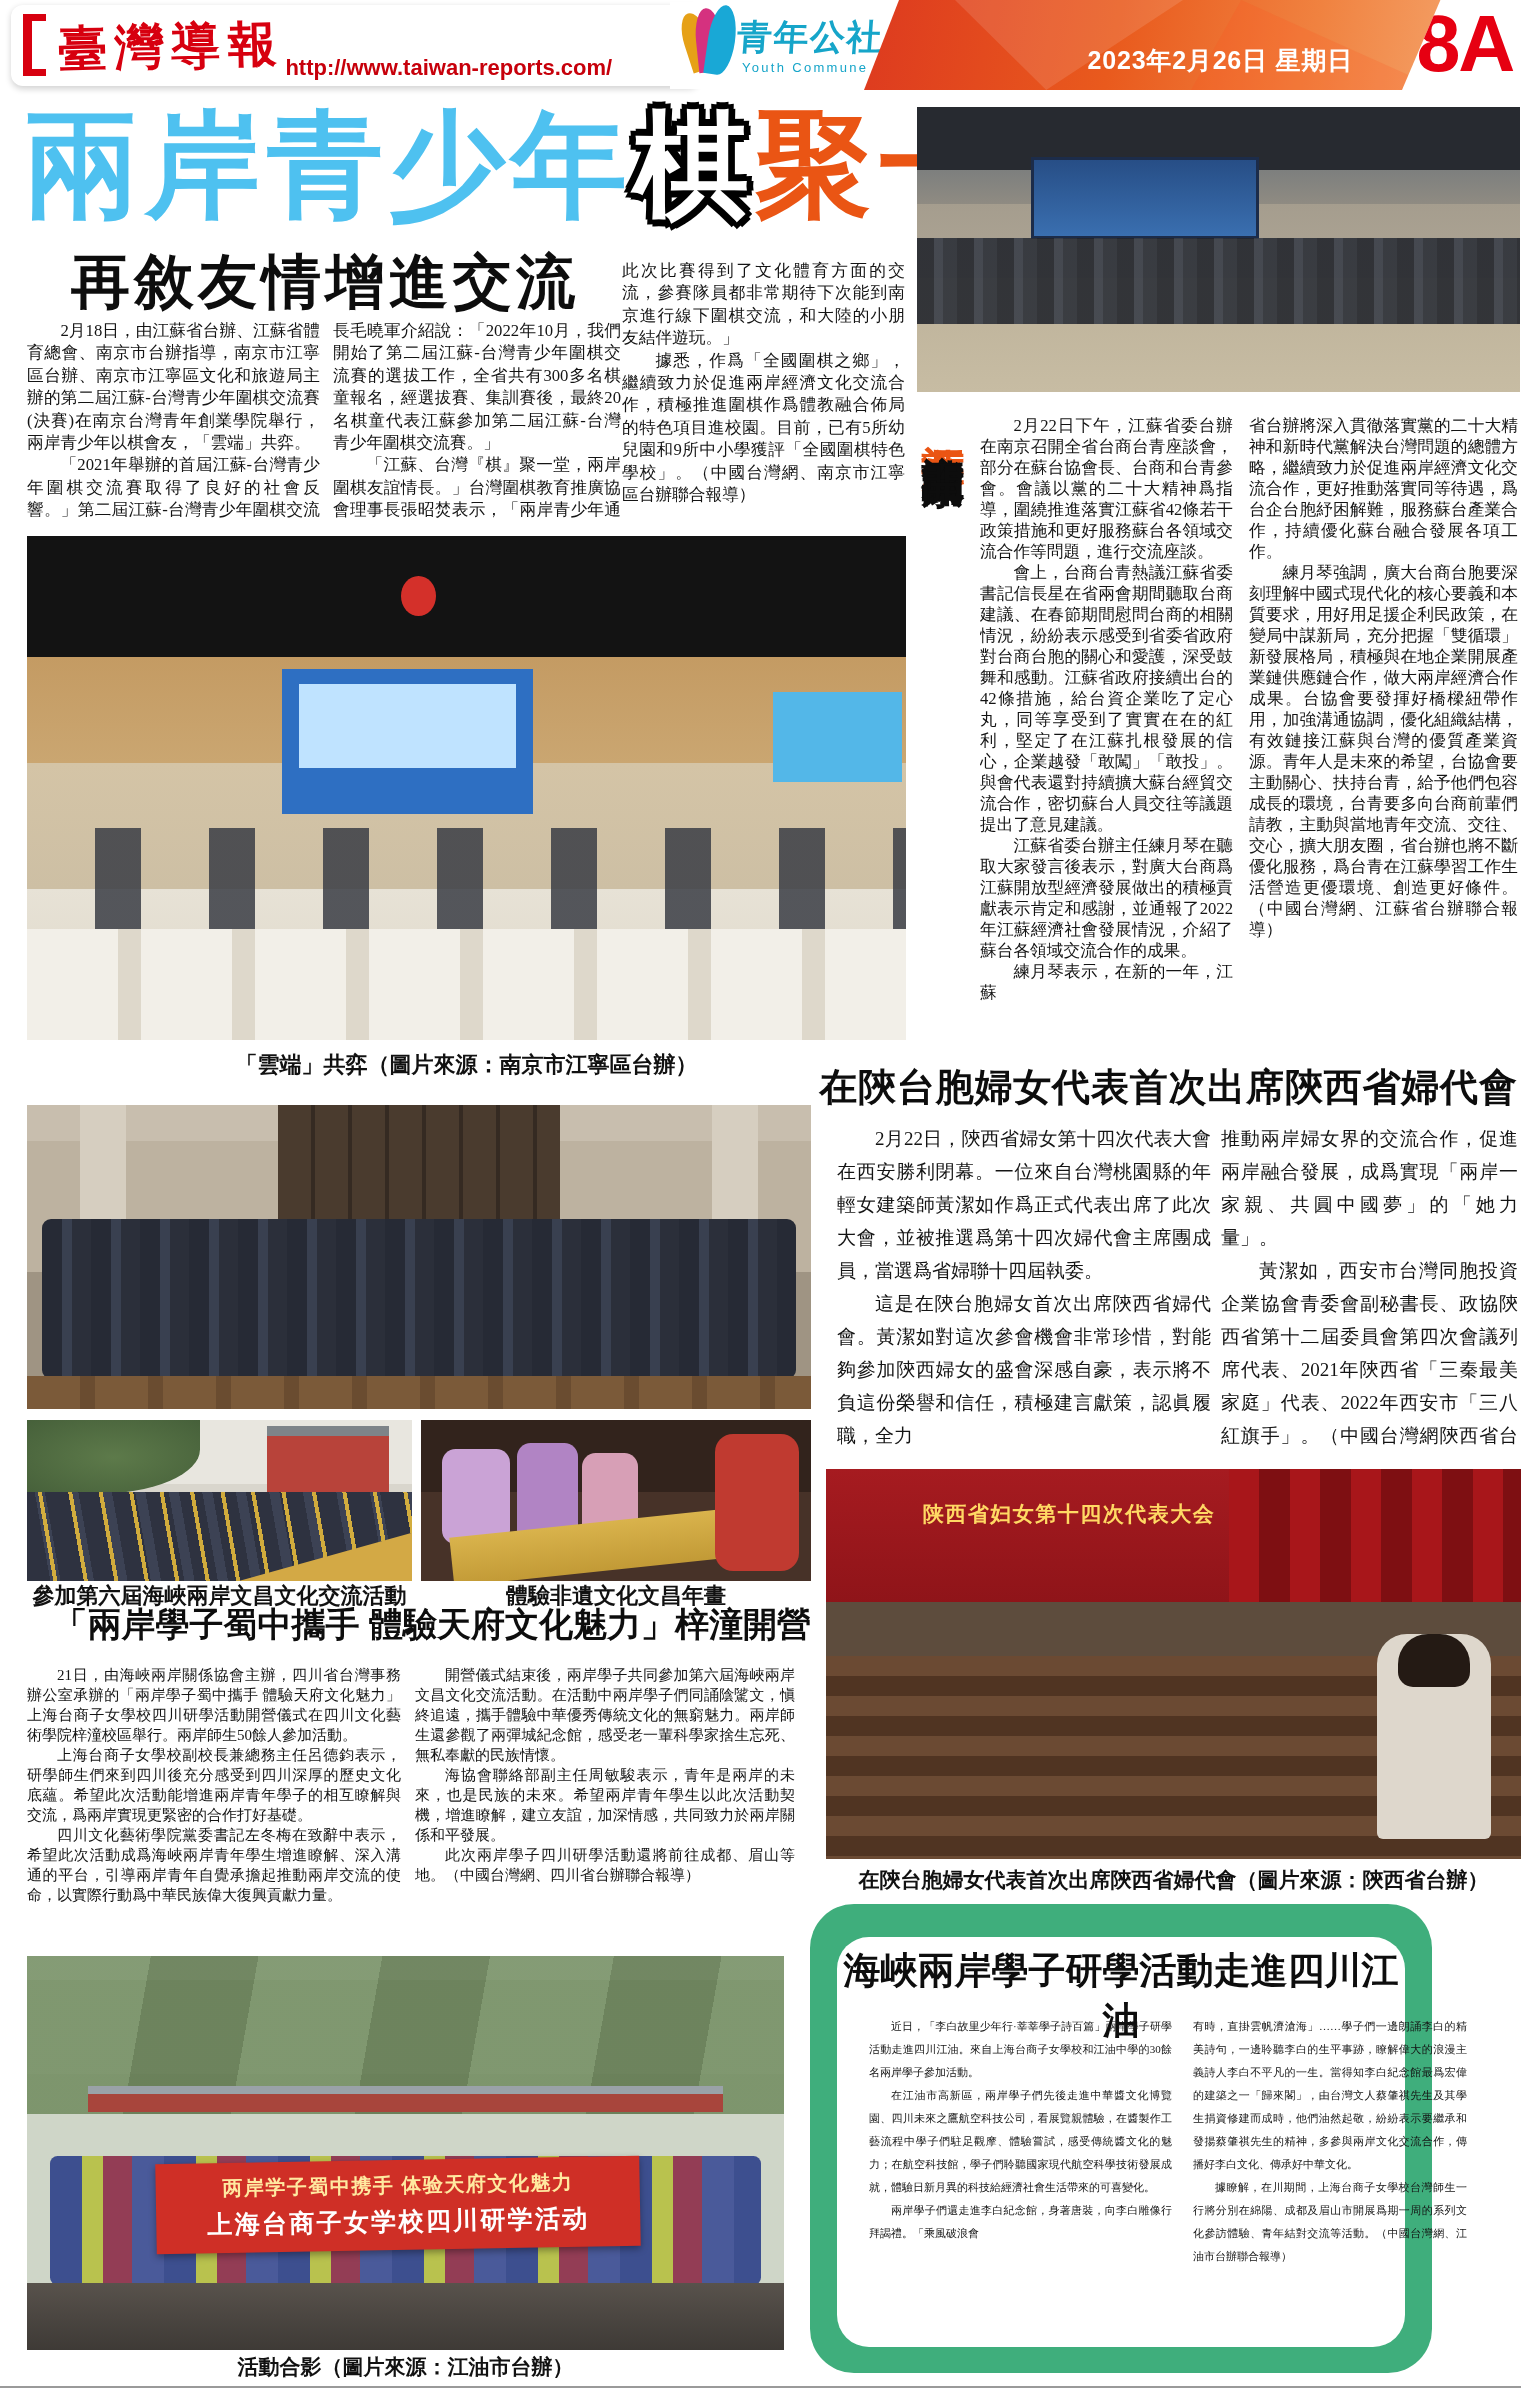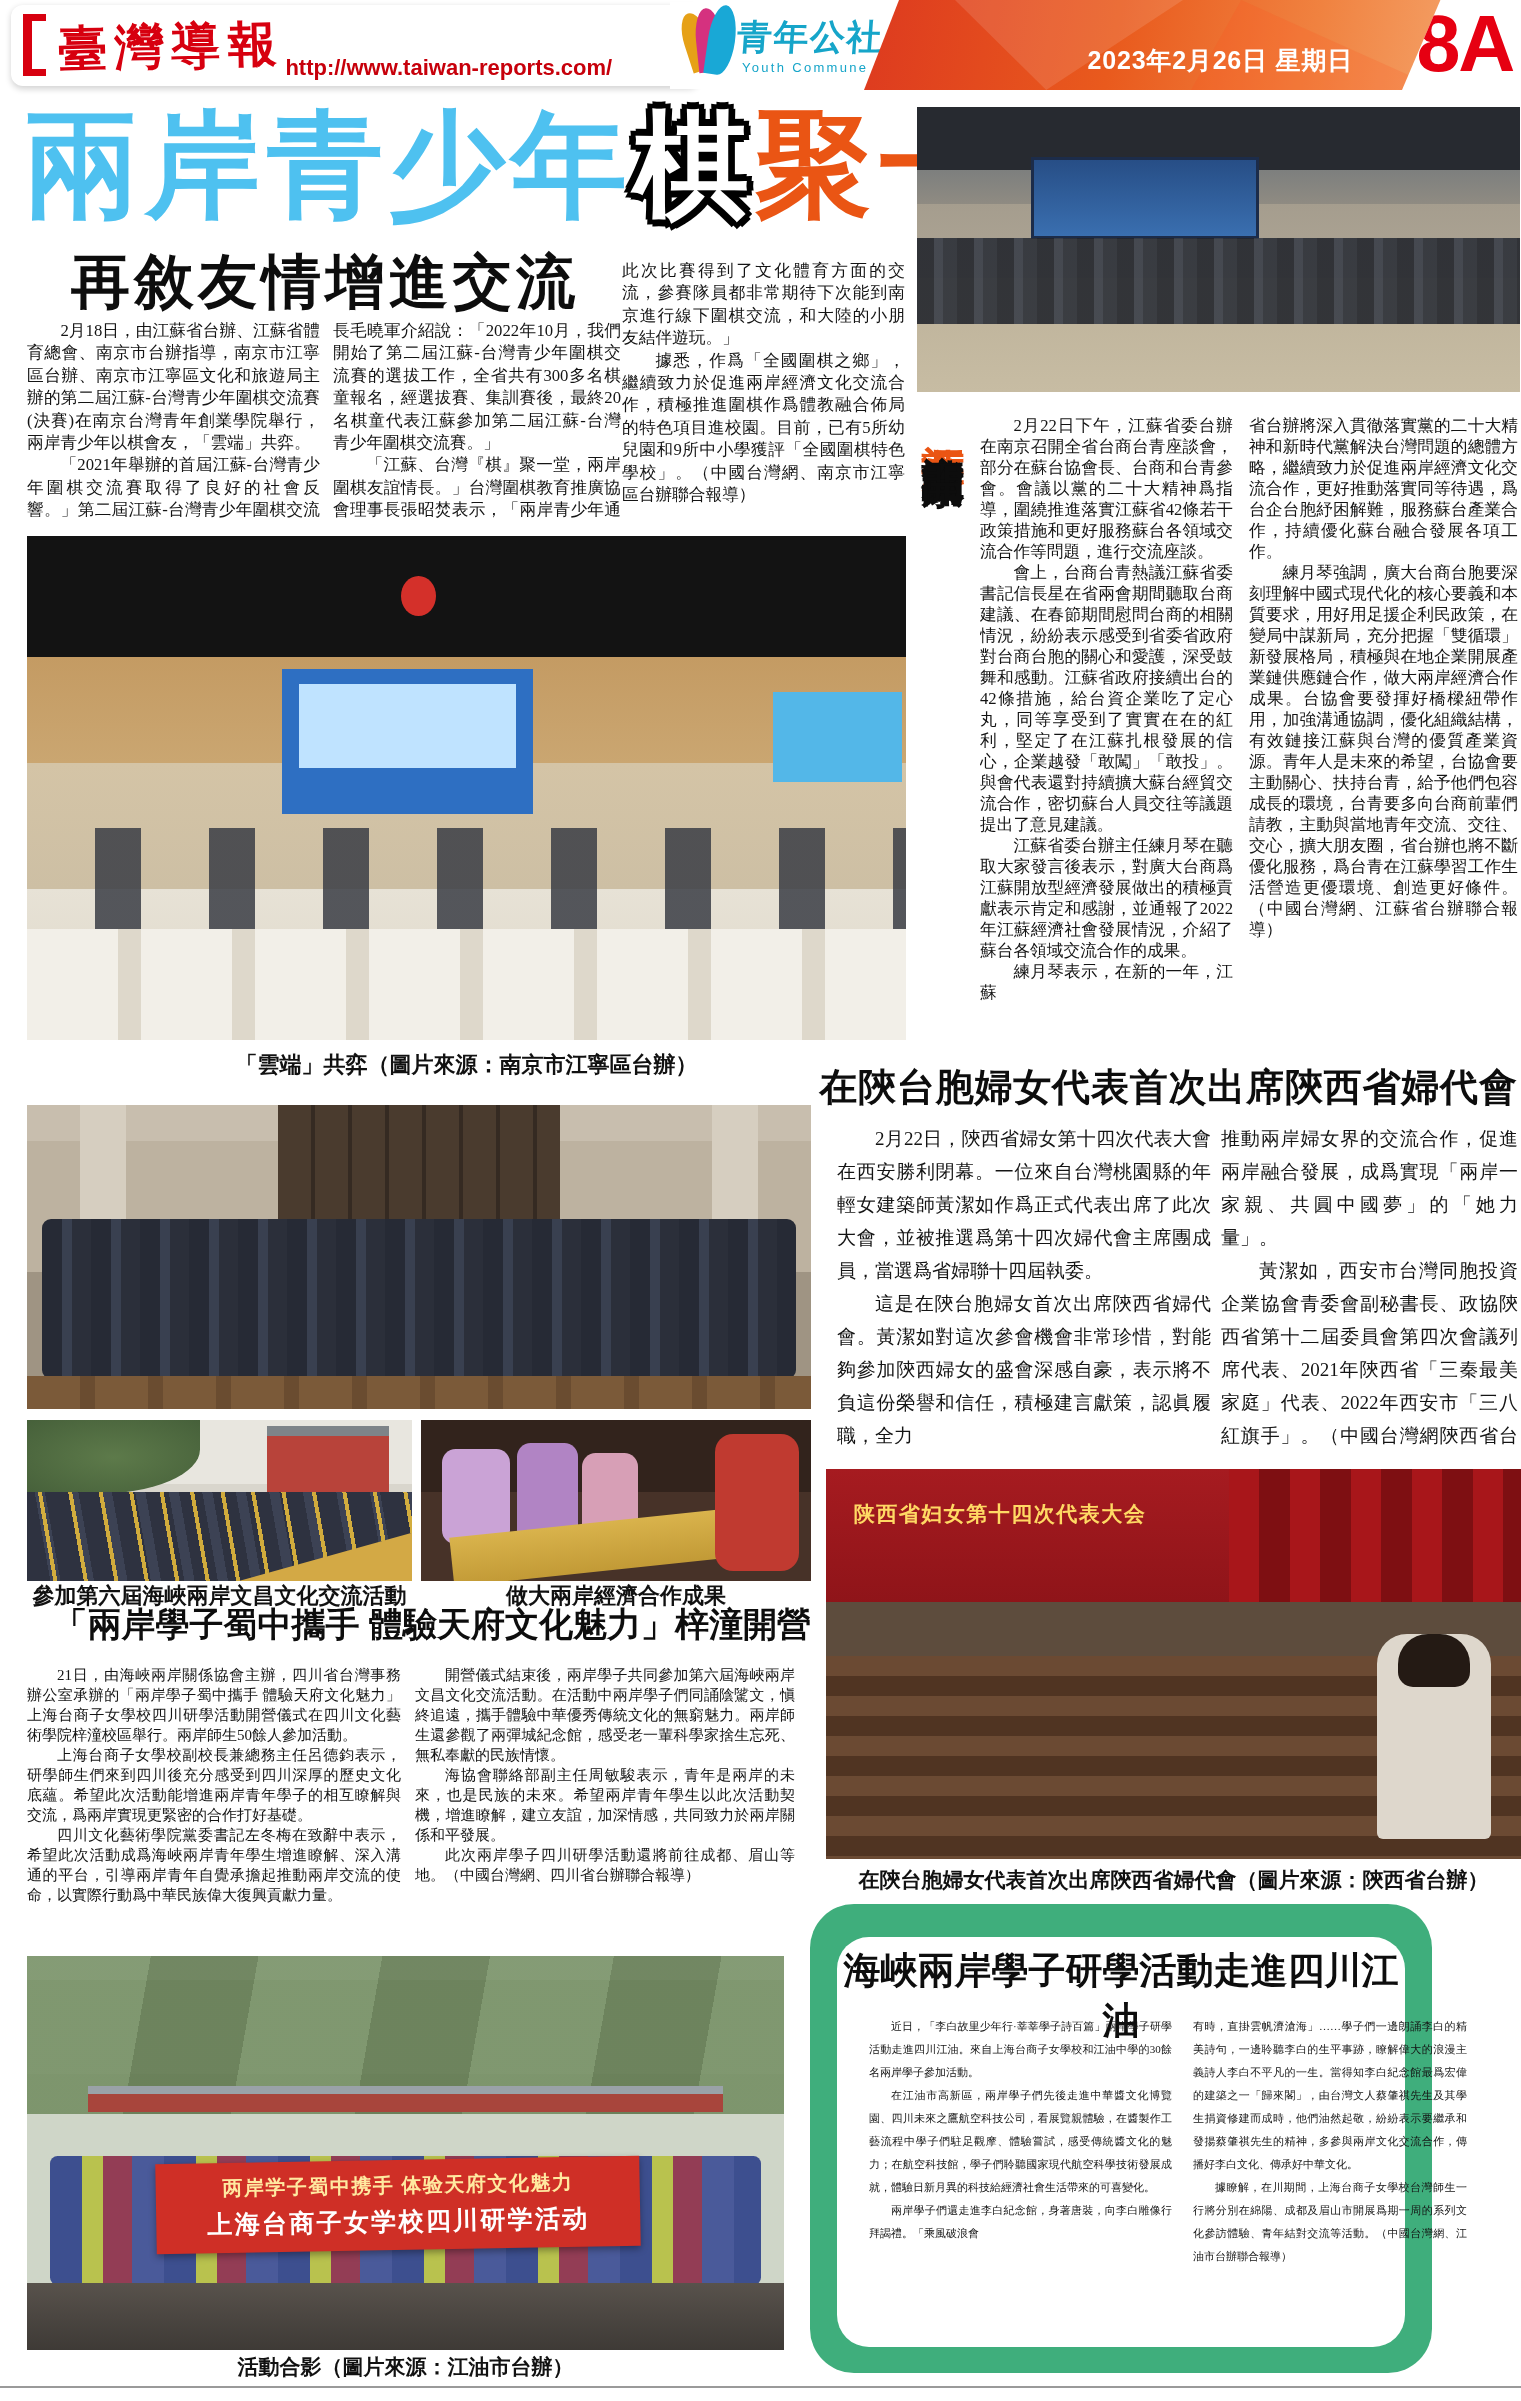--- a/index.html
+++ b/index.html
@@ -78,21 +78,21 @@
 
   .jy-box{position:absolute;left:810px;top:1904px;width:622px;height:469px;background:#3FAE7C;border-radius:44px}
   .jy-card{position:absolute;left:27px;right:27px;top:33px;bottom:26px;background:#fff;border-radius:32px}
 
   .bottom-rule{position:absolute;left:0;top:2386px;width:1522px;height:1.5px;background:#9a9a9a}
 
   .banner-red{position:absolute;background:#CF2F26;display:flex;flex-direction:column;align-items:center;
               justify-content:center;transform:rotate(-1deg);box-shadow:0 3px 7.6px rgba(0,0,0,.35)}
   .banner-l1{color:#FFE9A0;font-size:20px;font-weight:800;font-family:"Liberation Sans",sans-serif;letter-spacing:1.5px}
   .banner-l2{color:#FFFFFF;font-size:25px;font-weight:900;font-family:"Liberation Sans",sans-serif;letter-spacing:2.3px;margin-top:6px}
-  .stage-banner{position:absolute;left:4%;top:8%;width:52%;text-align:left;color:#FFD964;font-size:21px;
+  .stage-banner{position:absolute;left:4%;top:8%;width:52%;text-align:right;color:#FFD964;font-size:21px;
                 font-weight:800;font-family:"Liberation Sans",sans-serif;letter-spacing:1.5px}
 </style>
 </head>
 <body>
 
 <header>
   <div class="masthead-band">
     <div class="masthead-bracket"></div>
     <div class="masthead-text">臺灣導報</div>
     <div class="site-url">http://www.taiwan-reports.com/</div>
@@ -196,21 +196,21 @@
             background:linear-gradient(180deg,#32231C 0 45%,#473228 45% 100%)">
   <div class="ph" style="left:21px;top:29px;width:68px;height:95px;background:#CAA3D6;border-radius:13.7px"></div>
   <div class="ph" style="left:96px;top:23px;width:61px;height:103px;background:#B184C4;border-radius:13.7px"></div>
   <div class="ph" style="left:161px;top:33px;width:56px;height:91px;background:#D79FB6;border-radius:13.7px"></div>
   <div class="ph" style="left:30px;bottom:10.7px;width:320px;height:49px;transform:rotate(-6deg);
               background:linear-gradient(#D9B34C,#C29A36)"></div>
   <div class="ph" style="right:12px;top:13.7px;width:84px;height:137px;background:#C03A30;border-radius:18px"></div>
 </div>
 
 <div class="caption" style="left:27px;top:1581px;width:385px">參加第六屆海峽兩岸文昌文化交流活動</div>
-<div class="caption" style="left:421px;top:1581px;width:390px">做大兩岸經濟合作成果</div>
+<div class="caption" style="left:421px;top:1581px;width:390px">體驗非遺文化文昌年畫</div>
 
 <h2 class="shaanxi-title">在陝台胞婦女代表首次出席陝西省婦代會</h2>
 <div class="col a3" style="left:837px;top:1122px;width:374px;height:335px">
   <p class="indent">2月22日，陝西省婦女第十四次代表大會在西安勝利閉幕。一位來自台灣桃園縣的年輕女建築師黃潔如作爲正式代表出席了此次大會，並被推選爲第十四次婦代會主席團成員，當選爲省婦聯十四屆執委。</p>
   <p class="indent">這是在陝台胞婦女首次出席陝西省婦代會。黃潔如對這次參會機會非常珍惜，對能夠參加陝西婦女的盛會深感自豪，表示將不負這份榮譽和信任，積極建言獻策，認眞履職，全力</p>
 </div>
 <div class="col a3" style="left:1221px;top:1122px;width:297px;height:335px">
   <p>推動兩岸婦女界的交流合作，促進兩岸融合發展，成爲實現「兩岸一家親、共圓中國夢」的「她力量」。</p>
   <p class="indent">黃潔如，西安市台灣同胞投資企業協會青委會副秘書長、政協陝西省第十二屆委員會第四次會議列席代表、2021年陝西省「三秦最美家庭」代表、2022年西安市「三八紅旗手」。（中國台灣網陝西省台辦）</p>
 </div>

